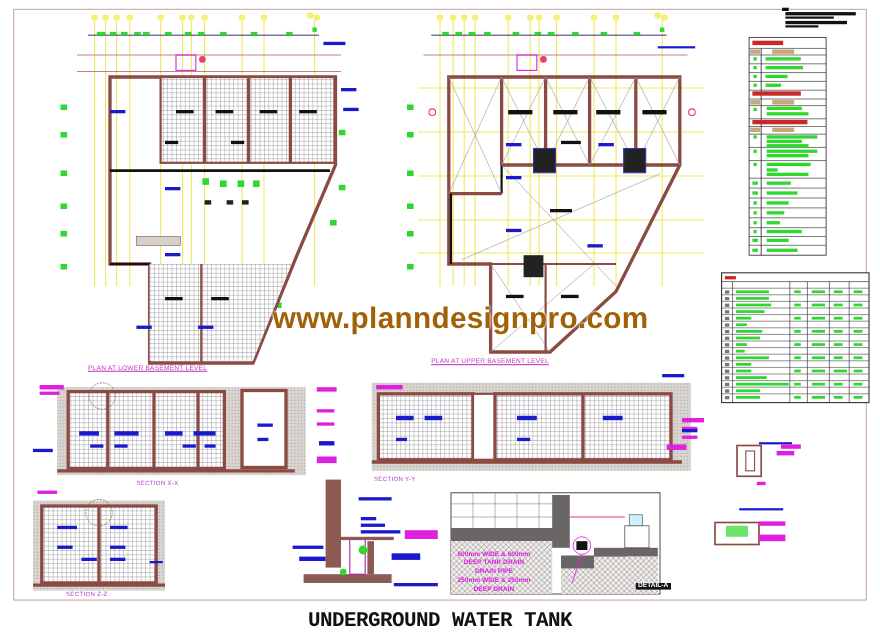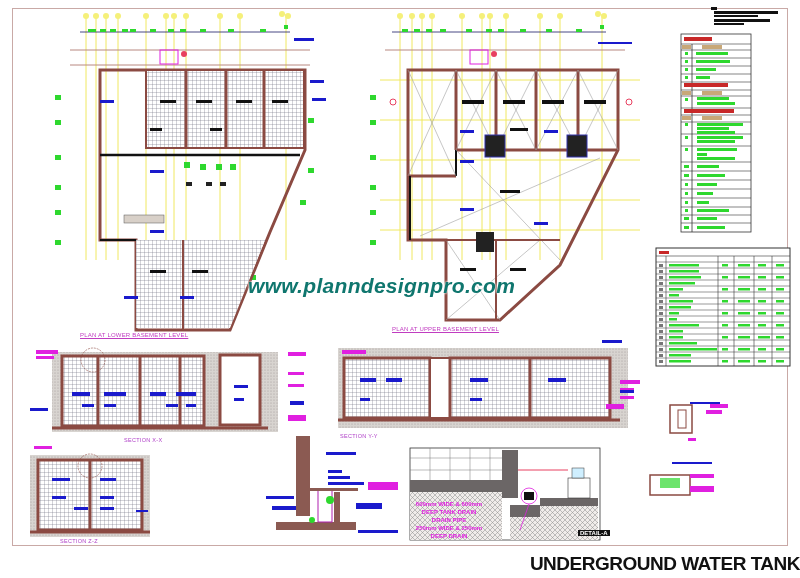--- a/index.html
+++ b/index.html
@@ -1,20 +1,20 @@
 <!DOCTYPE html>
 <html><head>
 <meta charset="utf-8">
 <style>
   html, body { margin:0; padding:0; background:#ffffff; }
   body { width:800px; height:578px; position:relative; overflow:hidden; font-family:"Liberation Sans", sans-serif; }
   .frame { position:absolute; left:12px; top:8px; width:776px; height:538px; border:1px solid #c9a9a6; box-sizing:border-box; }
   svg { position:absolute; left:0; top:0; }
-  .watermark { position:absolute; left:248px; top:274px; font-size:21px; font-weight:bold; color:#0f766e; letter-spacing:0.3px; text-shadow:0 0 2px #fff, 0 0 3px #fff;font-style:italic; }
-  .title { position:absolute; left:0; width:800px; top:553px; text-align:right; font-size:19px; font-weight:bold; color:#111; letter-spacing:-0.5px; }
+  .watermark { position:absolute; left:248px; top:274px; font-size:27px; font-weight:bold; color:#a16207; letter-spacing:0.3px; text-shadow:0 0 2px #fff, 0 0 3px #fff; }
+  .title { position:absolute; left:0; width:800px; top:553px; text-align:center; font-size:19px; font-weight:bold; color:#111; letter-spacing:-0.5px;font-family:Liberation Mono, monospace; }
   .plan-label { position:absolute; font-size:6px; color:#c03cc0; text-decoration:underline; letter-spacing:0.2px; }
   .sec-label { position:absolute; font-size:5.5px; color:#b040c8; letter-spacing:0.3px; }
   .note { position:absolute; font-size:6px; font-weight:bold; color:#e020e0; text-align:center; line-height:8px; }
   .detail-tag { position:absolute; font-size:6px; font-weight:bold; color:#fff; background:#111; padding:0 2px; }
 </style>
 </head>
 <body>
 
 <div class="frame"></div>
 

